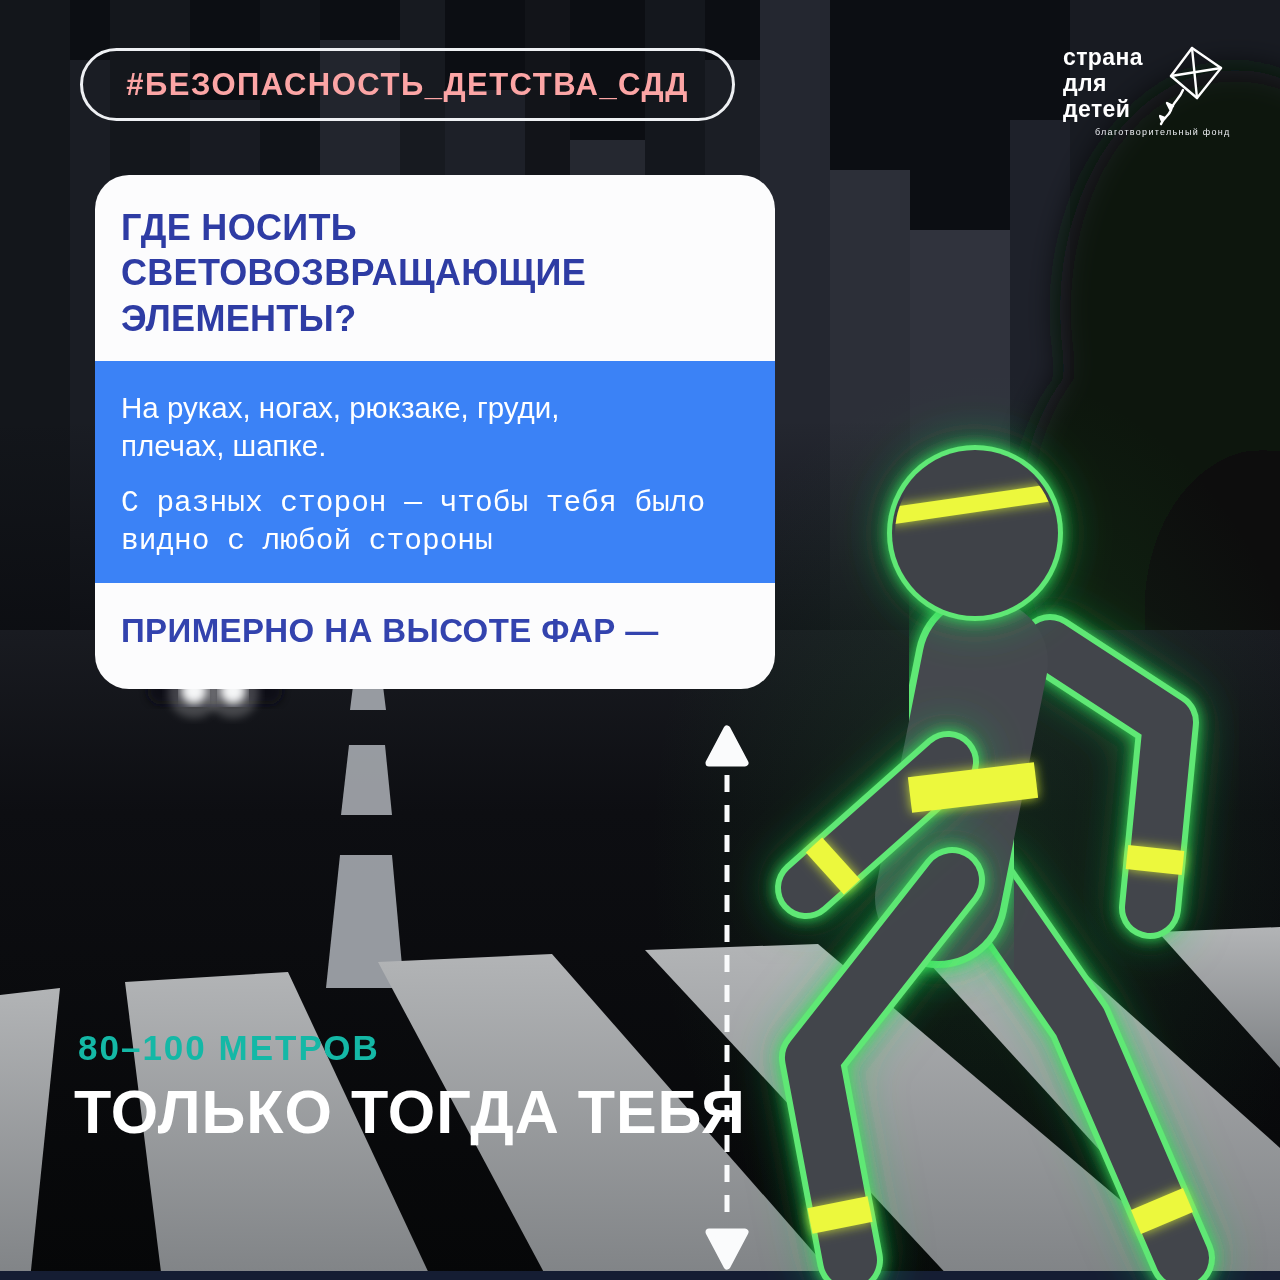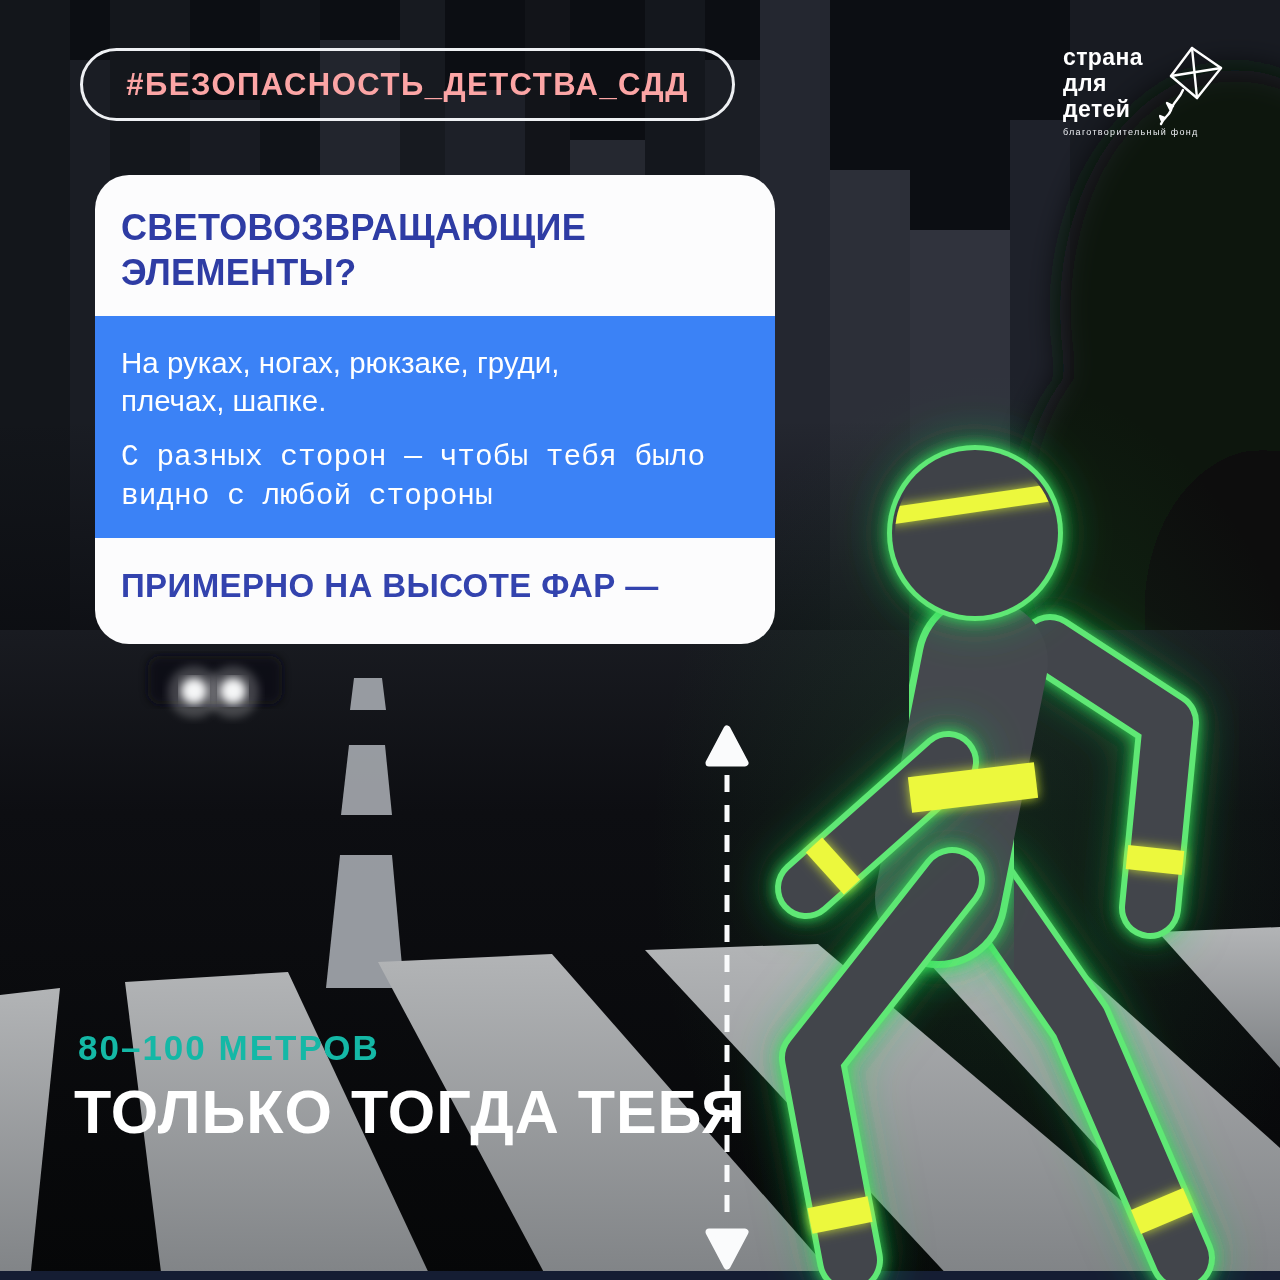--- a/index.html
+++ b/index.html
@@ -10,21 +10,21 @@
   
   .pill{position:absolute;left:80px;top:48px;width:655px;height:73px;z-index:5;
         border:3px solid #eef0f3;border-radius:44px;box-sizing:border-box;
         display:flex;align-items:center;justify-content:center;}
   .pill span{color:#fca5a5;font-size:31px;font-weight:700;letter-spacing:1.5px;white-space:nowrap;}
 
   
   .logo{position:absolute;left:1063px;top:44px;z-index:5;color:#fff;}
   .logo-name{font-size:23px;font-weight:700;line-height:1.13;letter-spacing:.4px;}
   .logo-kite{position:absolute;left:96px;top:2px;}
-  .logo-tagline{margin-top:5px;font-size:9px;letter-spacing:1.3px;color:#eceef2;white-space:nowrap;}
+  .logo-tagline{margin-top:5px;font-size:9px;letter-spacing:1.3px;color:#eceef2;white-space:nowrap;margin-left:32px;}
 
   
   .card{position:absolute;left:95px;top:175px;width:680px;z-index:5;
         background:#fcfcfd;border-radius:34px;overflow:hidden;box-sizing:border-box;}
   .card-title{padding:30px 26px 20px 26px;color:#2e3ca4;font-size:36px;
         font-weight:700;line-height:1.26;letter-spacing:.3px;}
   .card-panel{background:#3b82f6;padding:28px 28px 23px 26px;color:#ffffff;}
   .card-panel p{margin:0;font-size:29.5px;line-height:1.3;font-weight:400;}
   .card-panel p + p{margin-top:18px;}
   .p1{max-width:545px;}
@@ -194,20 +194,21 @@
       <path d="M24,44 C20,54 14,56 12,64 C10,70 4,72 2,78"></path>
       <path d="M14,60 l-6,-3 l3,6 z" fill="#ffffff"></path>
       <path d="M6,72 l-5,-2 l2,5 z" fill="#ffffff"></path>
     </g>
   </svg>
   <div class="logo-tagline">благотворительный фонд</div>
 </div>
 
 <div class="card">
   <div class="card-title">
+    <div>ГДЕ НОСИТЬ</div>
     <div>СВЕТОВОЗВРАЩАЮЩИЕ</div>
     <div>ЭЛЕМЕНТЫ?</div>
   </div>
   <div class="card-panel">
     <p class="p1">На руках, ногах, рюкзаке, груди, плечах, шапке.</p>
     <p class="p2">С разных сторон — чтобы тебя было видно с любой стороны</p>
   </div>
   <div class="card-note">
     <div>ПРИМЕРНО НА ВЫСОТЕ ФАР —</div>
   </div>

